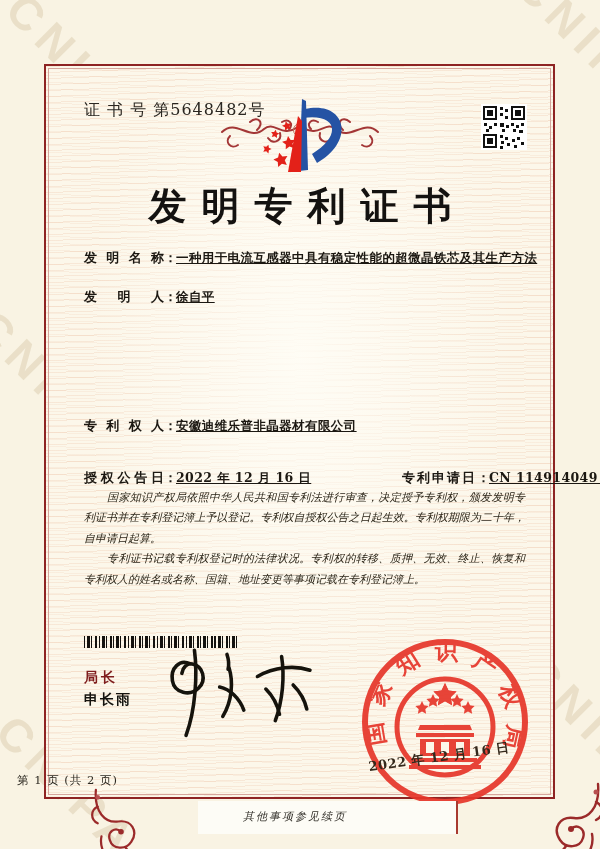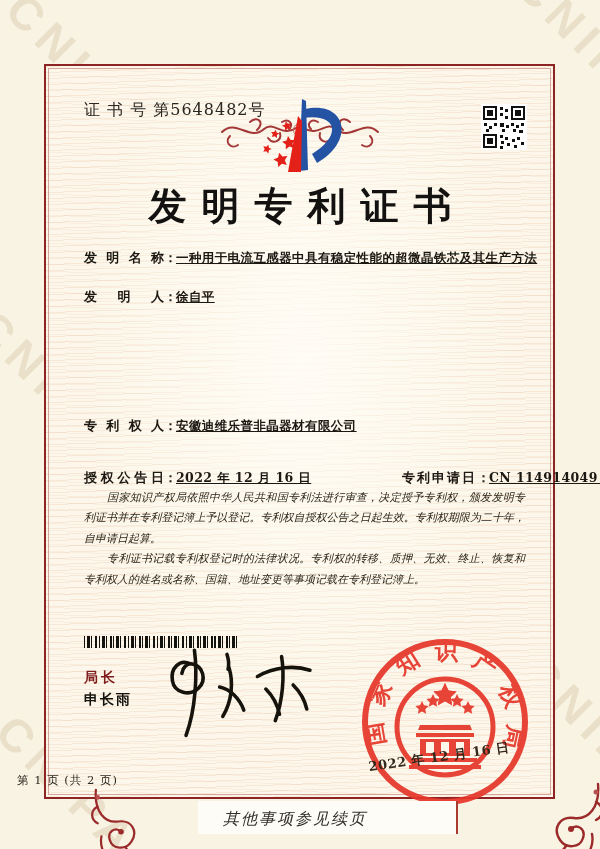--- a/index.html
+++ b/index.html
@@ -46,21 +46,21 @@
          font-weight:700;font-size:14px;color:#15130e;letter-spacing:2px;}
   .sig{position:absolute;left:155px;top:645px;z-index:6;}
   .seal{position:absolute;left:360px;top:637px;z-index:5;opacity:0.93;mix-blend-mode:multiply;}
   .sealdate{position:absolute;left:368px;top:747px;width:160px;z-index:7;
             transform:rotate(-8deg);font-size:13px;font-weight:600;color:#34291c;letter-spacing:0.5px;}
   .pageinfo{position:absolute;left:0;top:773px;width:600px;text-align:left;
             font-size:11.5px;color:#2c2820;letter-spacing:1px;padding-left:17px;}
   .contbox{position:absolute;left:198px;top:801px;width:258px;height:33px;
            background:#fdfcf6;border-right:2px solid #a83a30;z-index:4;}
   .contnote{position:absolute;left:200px;top:809px;width:190px;text-align:center;
-            font-size:16px;font-style:italic;color:#33302a;letter-spacing:2px;z-index:5;}
+            font-size:11px;font-style:italic;color:#33302a;letter-spacing:2px;z-index:5;}
   .logo{position:absolute;left:245px;top:96px;}
   .qr{position:absolute;left:481px;top:104px;}
   .orn-top{position:absolute;left:50%;transform:translateX(-50%);top:46px;z-index:4;}
   .orn-bl{position:absolute;left:40px;top:722px;z-index:4;}
   .orn-br{position:absolute;left:490px;top:716px;z-index:4;}
 </style>
 </head>
 <body>
 
 <div class="wm" style="left:-12px;top:38px;">CNIPA</div>

